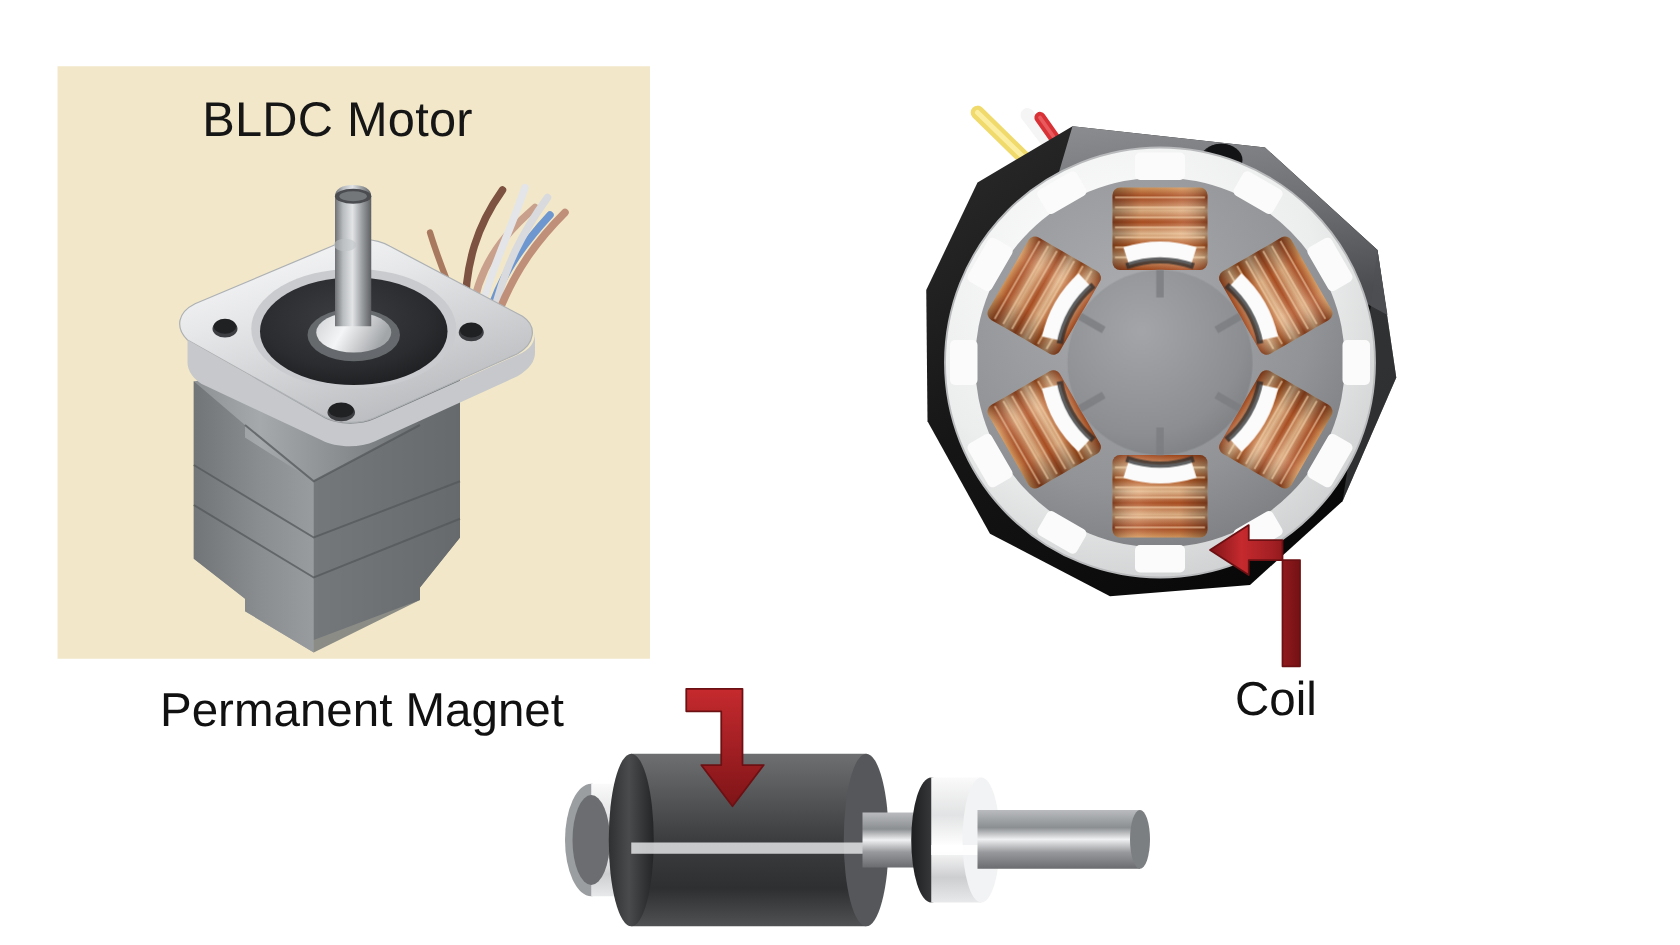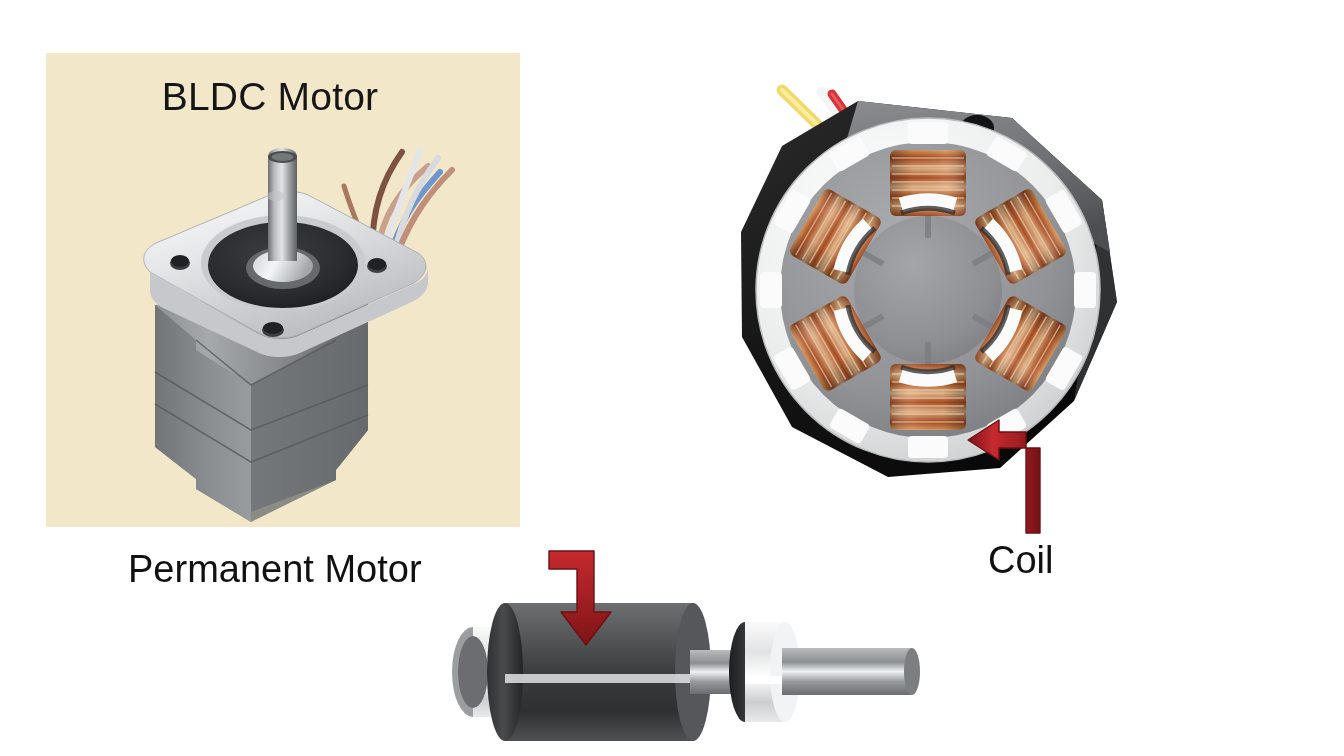--- a/index.html
+++ b/index.html
@@ -473,17 +473,17 @@
     <g>
       <path d="M1026 533 L1026 432 L999 432 L999 420 L968 440 L999 460 L999 448 L1040 448 L1040 533 Z" fill="url(#gArrow)" stroke="#6d1013" stroke-width="1.4" stroke-linejoin="round"></path>
     </g>
 
     <g>
       <path d="M549 551 L549 569 L577 569 L577 612 L561 612 L586 645 L611 612 L594 612 L594 551 Z" fill="url(#gArrowV)" stroke="#6d1013" stroke-width="1.4" stroke-linejoin="round"></path>
     </g>
 
   </svg>
 
-  <div class="caption" id="permanent-magnet-label">Permanent Motor</div>
+  <div class="caption" id="permanent-magnet-label">Permanent Magnet</div>
 
   <div class="caption" id="coil-label">Coil</div>
 
 </div>
 
 </body></html>

